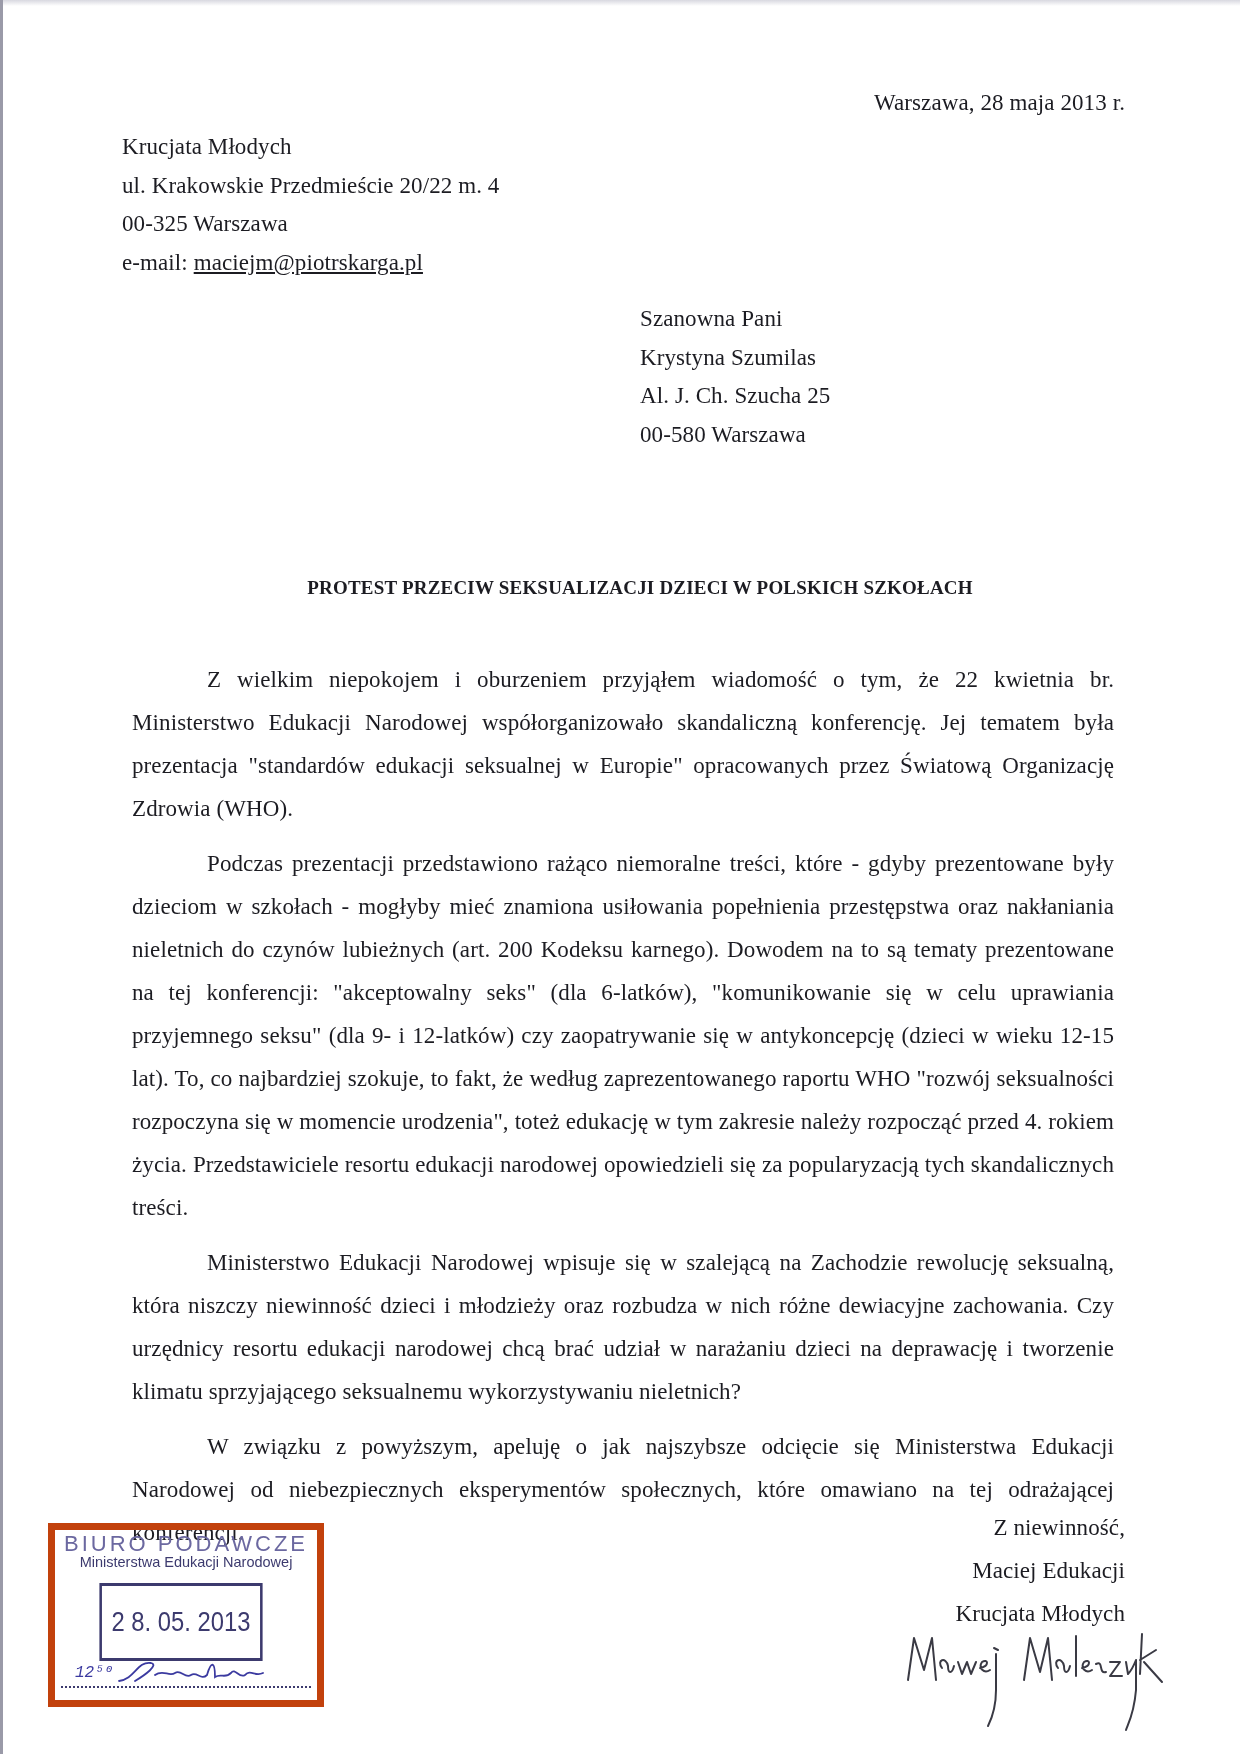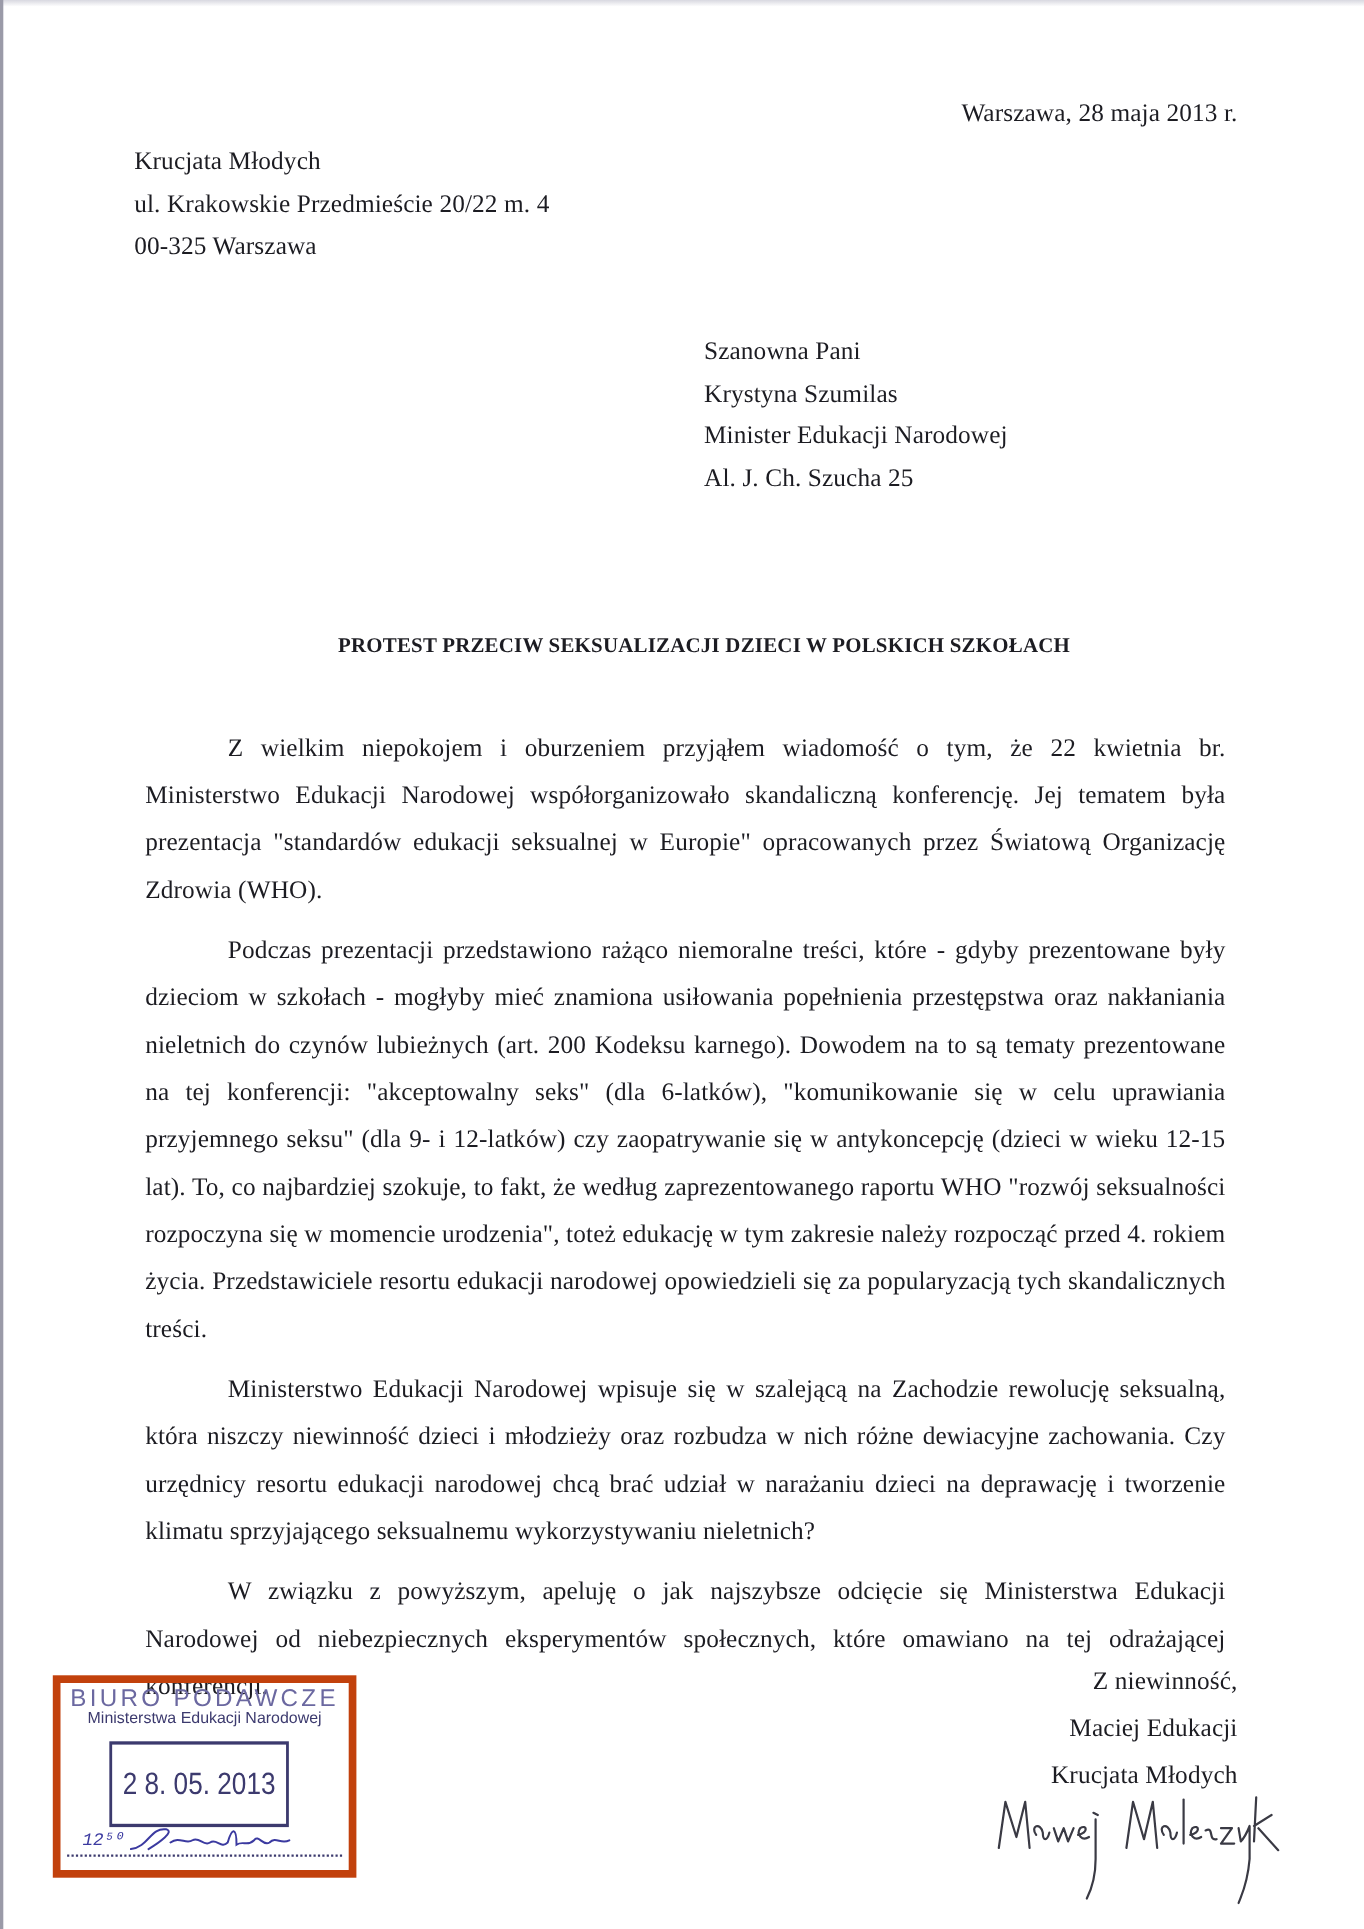--- a/index.html
+++ b/index.html
@@ -39,27 +39,28 @@
 
 <div class="scan-edge-top"></div>
 <div class="scan-edge-left"></div>
 
 <div class="page-text date">Warszawa, 28 maja 2013 r.</div>
 
 <div class="page-text sender">
   <div>Krucjata Młodych</div>
   <div>ul. Krakowskie Przedmieście 20/22 m. 4</div>
   <div>00-325 Warszawa</div>
+  <div><span>e-mail: </span><span class="email-link">maciejm@piotrskarga.pl</span></div>
 </div>
 
 <div class="page-text recipient">
   <div>Szanowna Pani</div>
   <div>Krystyna Szumilas</div>
-  <div>Minister Edukacji Narodowej</div>
   <div>Al. J. Ch. Szucha 25</div>
+  <div>00-580 Warszawa</div>
 </div>
 
 <div class="title">PROTEST PRZECIW SEKSUALIZACJI DZIECI W POLSKICH SZKOŁACH</div>
 
 <div class="page-text body-text">
   <p>Z wielkim niepokojem i oburzeniem przyjąłem wiadomość o tym, że 22 kwietnia br. Ministerstwo Edukacji Narodowej współorganizowało skandaliczną konferencję. Jej tematem była prezentacja "standardów edukacji seksualnej w Europie" opracowanych przez Światową Organizację Zdrowia (WHO).</p>
   <p>Podczas prezentacji przedstawiono rażąco niemoralne treści, które - gdyby prezentowane były dzieciom w szkołach - mogłyby mieć znamiona usiłowania popełnienia przestępstwa oraz nakłaniania nieletnich do czynów lubieżnych (art. 200 Kodeksu karnego). Dowodem na to są tematy prezentowane na tej konferencji: "akceptowalny seks" (dla 6-latków), "komunikowanie się w celu uprawiania przyjemnego seksu" (dla 9- i 12-latków) czy zaopatrywanie się w antykoncepcję (dzieci w wieku 12-15 lat). To, co najbardziej szokuje, to fakt, że według zaprezentowanego raportu WHO "rozwój seksualności rozpoczyna się w momencie urodzenia", toteż edukację w tym zakresie należy rozpocząć przed 4. rokiem życia. Przedstawiciele resortu edukacji narodowej opowiedzieli się za popularyzacją tych skandalicznych treści.</p>
   <p>Ministerstwo Edukacji Narodowej wpisuje się w szalejącą na Zachodzie rewolucję seksualną, która niszczy niewinność dzieci i młodzieży oraz rozbudza w nich różne dewiacyjne zachowania. Czy urzędnicy resortu edukacji narodowej chcą brać udział w narażaniu dzieci na deprawację i tworzenie klimatu sprzyjającego seksualnemu wykorzystywaniu nieletnich?</p>
   <p>W związku z powyższym, apeluję o jak najszybsze odcięcie się Ministerstwa Edukacji Narodowej od niebezpiecznych eksperymentów społecznych, które omawiano na tej odrażającej konferencji.</p>
 </div>

